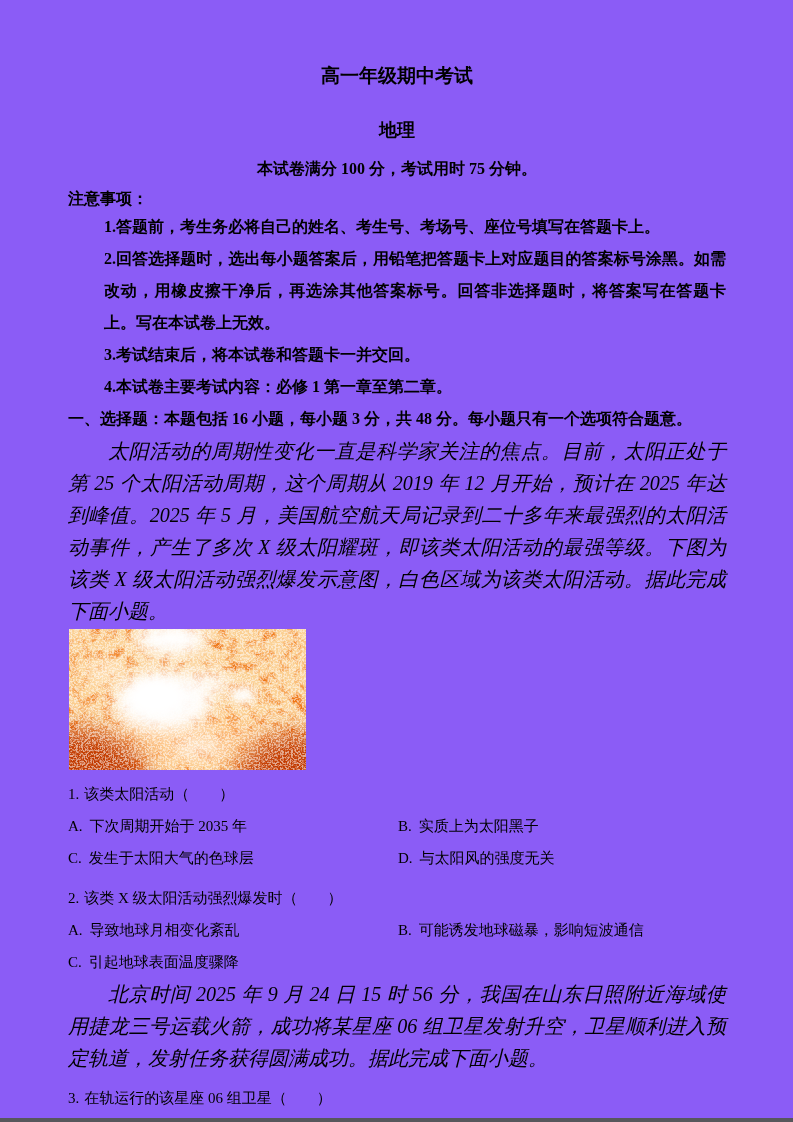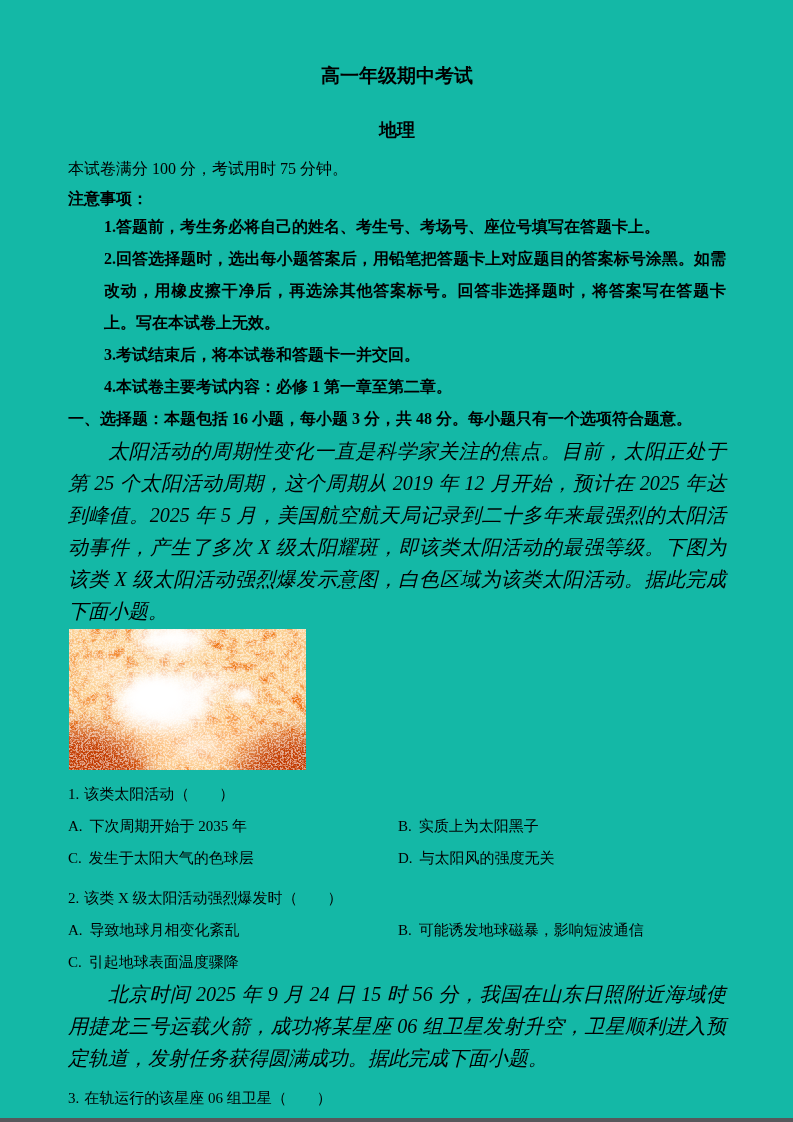--- a/index.html
+++ b/index.html
@@ -1,36 +1,36 @@
 <!DOCTYPE html>
 <html><head>
 <meta charset="utf-8">
 <style>
   * { margin:0; padding:0; box-sizing:border-box; }
   html,body { background:#e9e9e9; }
   .page {
     position:relative;
     width:793px; height:1122px;
     margin:0 auto;
-    background:#14b8a6;
+    background:#8b5cf6;
     font-family:"Liberation Serif","DejaVu Serif",serif;
     color:#000;
     overflow:hidden;
   }
   .content { padding:64px 67px 0 68px; }
   .title {
     text-align:center; font-size:19px; font-weight:bold;
     line-height:24px;
   }
   .subject {
     text-align:center; font-size:18px; font-weight:bold;
     line-height:24px; margin-top:30px;
   }
   .info-line {
-    text-align:left; font-size:16px; font-weight:normal;
+    text-align:center; font-size:16px; font-weight:bold;
     line-height:22px; margin-top:16px;
   }
   .notice-heading {
     font-size:16px; font-weight:bold; line-height:24px; margin-top:7px;
   }
   .notice {
     font-size:16px; font-weight:bold; line-height:32px;
     text-align:justify;
     margin-left:36px;
   }

